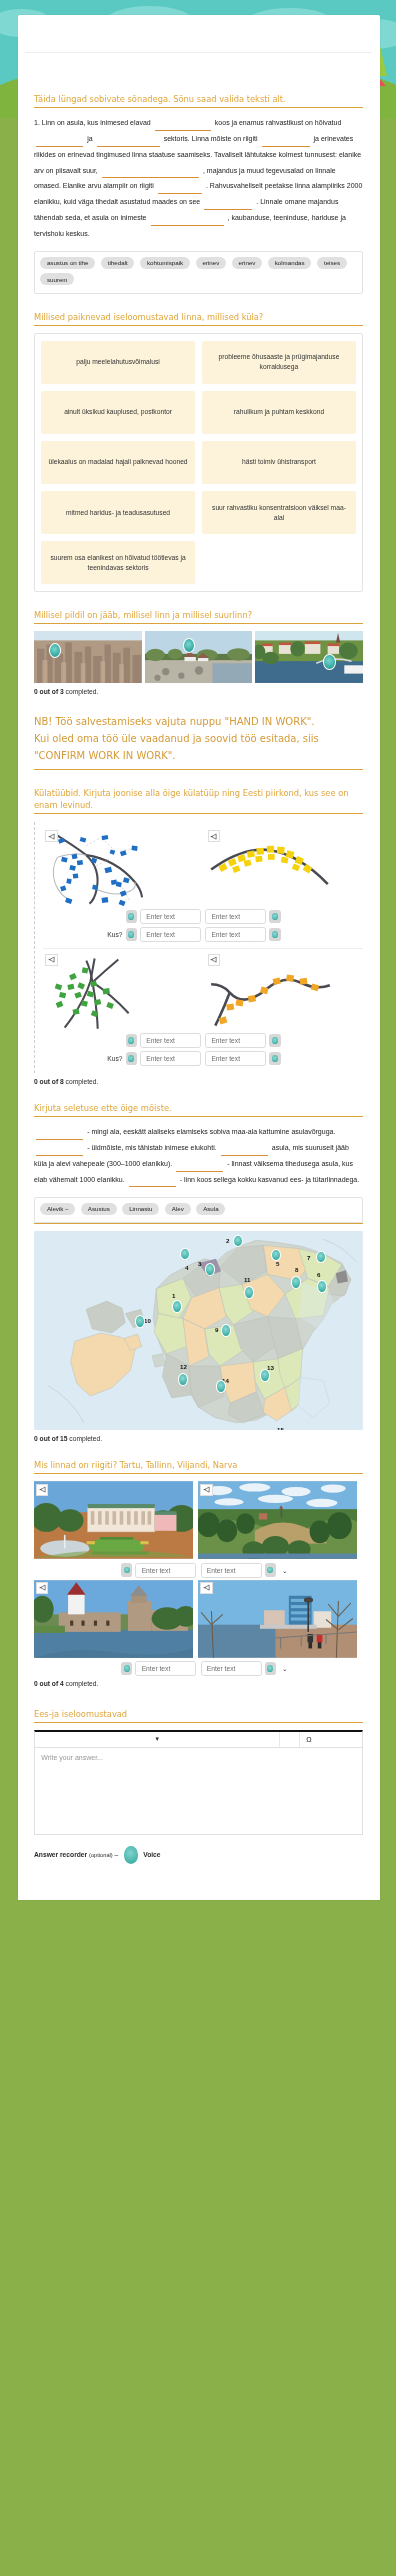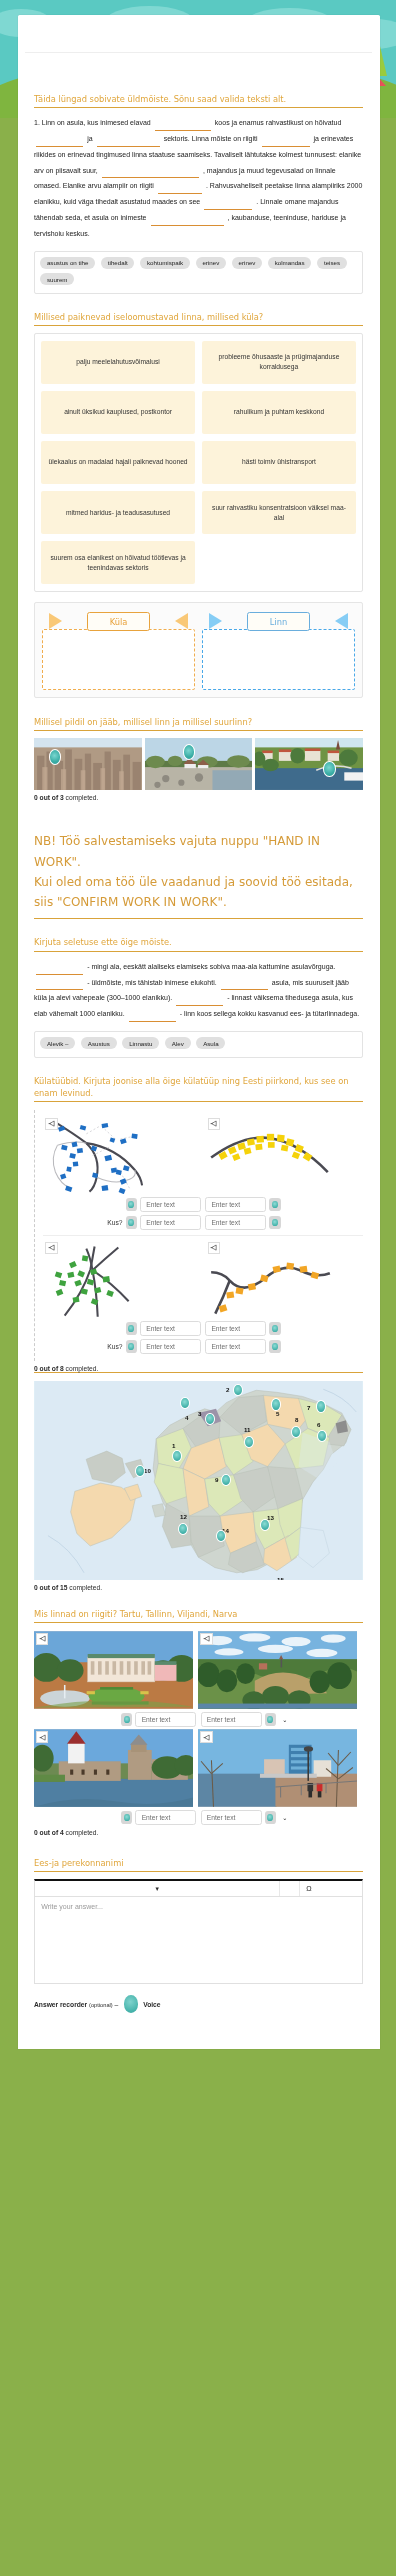--- a/index.html
+++ b/index.html
@@ -110,21 +110,21 @@
   .photorow { display:flex; gap:3.1px; margin-top:3.1px; }
   .photo { position:relative; overflow:hidden; background:#ccc; }
   .hotspot {
     position:absolute; width:12.4px; height:15.5px; border-radius:50%;
     background:radial-gradient(circle at 45% 40%, #7ad6cf 0%, #3aada5 60%, #2f9b95 100%);
     border:1px solid #ffffff; cursor:pointer;
   }
   .completed { font-size:6.7px; margin-top:4.1px; }
   .completed b { font-weight:bold; }
 
-  .notebox { font-family:"DejaVu Sans", sans-serif; color:#d59b39; font-size:12px; line-height:1.7; margin-top:30px; }
+  .notebox { font-family:"DejaVu Sans", sans-serif; color:#d59b39; font-size:10px; line-height:1.7; margin-top:18px; }
   .notebox .rule { border-bottom:0.5px solid #d9a33a; margin-top:5.2px; }
 
   
   .drawwrap { border-left:0.5px dashed #ccc; padding:6.2px 0 6.2px 8.3px; margin-top:3.1px; }
   .drawgrid { display:grid; grid-template-columns:1fr 1fr; gap:0px 5.2px; }
   .drawcell { position:relative; height:78px; }
   .zoomico {
     position:absolute; left:2.1px; top:2.1px; width:12.4px; height:12.4px; background:#fff;
     border:0.5px solid #ddd; display:flex; align-items:center; justify-content:center; cursor:pointer;
   }
@@ -243,21 +243,21 @@
   </div>
 
   <div class="card">
     <div class="card-topspacer"></div>
     <div class="card-hairline"></div>
     <div style="height:23px;"></div>
 
     <div class="card-inner">
 
       <div>
-        <div class="q-title">Täida lüngad sobivate üldmõiste. Sõnu saad valida teksti alt.</div>
+        <div class="q-title">Täida lüngad sobivate sõnadega. Sõnu saad valida teksti alt.</div>
         <div class="q-rule"></div>
         <div class="body-text">
           <span>1. Linn on asula, kus inimesed elavad</span>
           <span class="gap w1"></span>
           <span>koos ja enamus rahvastikust on hõivatud</span>
           <span class="gap w2"></span>
           <span>ja</span>
           <span class="gap w3"></span>
           <span>sektoris. Linna mõiste on riigiti</span>
           <span class="gap w4"></span>
@@ -294,38 +294,20 @@
             <div class="tile">rahulikum ja puhtam keskkond</div>
             <div class="tile tall">ülekaalus on madalad hajali paiknevad hooned</div>
             <div class="tile">hästi toimiv ühistransport</div>
             <div class="tile tall">mitmed haridus- ja teadusasutused</div>
             <div class="tile tall">suur rahvastiku konsentratsioon väiksel maa-alal</div>
             <div class="tile tall">suurem osa elanikest on hõivatud töötlevas ja teenindavas sektoris</div>
             <div></div>
           </div>
         </div>
 
-        <div class="dropwrap">
-          <div class="dropcol">
-            <div class="ribbon">
-              <span class="tailL" style="border-left:13.4px solid #f9c877;border-right:0;"></span>
-              <span class="tailR" style="border-right:13.4px solid #f9c877;border-left:0;"></span>
-              <span class="plate orange">Küla</span>
-            </div>
-            <div class="dz orange"></div>
-          </div>
-          <div class="dropcol">
-            <div class="ribbon">
-              <span class="tailL" style="border-left:13.4px solid #86cdf5;border-right:0;"></span>
-              <span class="tailR" style="border-right:13.4px solid #86cdf5;border-left:0;"></span>
-              <span class="plate blue">Linn</span>
-            </div>
-            <div class="dz blue"></div>
-          </div>
-        </div>
       </div>
 
       <div>
         <div class="q-title">Millisel pildil on jääb, millisel linn ja millisel suurlinn?</div>
         <div class="q-rule"></div>
         <div class="photorow">
           <div class="photo" style="width:109px;height:52px;background:linear-gradient(#cfe3f0 0 18%,#a08875 18% 100%);">
             <svg width="109" height="52" style="position:absolute;left:0;top:0;" viewBox="0 0 210 100">
               <rect x="0" y="0" width="210" height="20" fill="#d4e4ef"></rect>
               <rect x="0" y="18" width="210" height="82" fill="#b09a84"></rect>
@@ -419,44 +401,20 @@
         </div>
       </div>
 
       <div class="notebox">
         <div>NB! Töö salvestamiseks vajuta nuppu "HAND IN WORK".</div>
         <div>Kui oled oma töö üle vaadanud ja soovid töö esitada, siis "CONFIRM WORK IN WORK".</div>
         <div class="rule"></div>
       </div>
 
       <div>
-        <div class="q-title">Kirjuta seletuse ette õige mõiste.</div>
-        <div class="q-rule"></div>
-        <div class="body-text">
-          <span class="gap w2"></span>
-          <span>- mingi ala, eeskätt alaliseks elamiseks sobiva maa-ala kattumine asulavõrguga.</span>
-          <span class="gap w2"></span>
-          <span>- üldmõiste, mis tähistab inimese elukohti.</span>
-          <span class="gap w2"></span>
-          <span>asula, mis suuruselt jääb küla ja alevi vahepeale (300–1000 elanikku).</span>
-          <span class="gap w2"></span>
-          <span>- linnast väiksema tihedusega asula, kus elab vähemalt 1000 elanikku.</span>
-          <span class="gap w2"></span>
-          <span>- linn koos sellega kokku kasvanud ees- ja tütarlinnadega.</span>
-        </div>
-        <div class="chipbox">
-          <span class="chip">Alevik –</span>
-          <span class="chip">Asustus</span>
-          <span class="chip">Linnastu</span>
-          <span class="chip">Alev</span>
-          <span class="chip">Asula</span>
-        </div>
-      </div>
-
-      <div>
         <div class="q-title">Külatüübid. Kirjuta joonise alla õige külatüüp ning Eesti piirkond, kus see on enam levinud.</div>
         <div class="q-rule"></div>
 
         <div class="drawwrap">
           <div class="drawgrid">
 
             <div class="drawcell">
               <div class="zoomico">
                 <svg width="7.2" height="7.2" viewBox="0 0 14 14">
                     <polygon points="12,2 12,12 3,7" fill="none" stroke="#333" stroke-width="1.2"></polygon>
@@ -654,20 +612,44 @@
               <span class="mic">
                   <i></i>
                 </span>
             </div>
           </div>
         </div>
 
         <div class="completed">
           <b>0 out of 8</b>
           <span>completed.</span>
+        </div>
+      </div>
+
+      <div>
+        <div class="q-title">Kirjuta seletuse ette õige mõiste.</div>
+        <div class="q-rule"></div>
+        <div class="body-text">
+          <span class="gap w2"></span>
+          <span>- mingi ala, eeskätt alaliseks elamiseks sobiva maa-ala kattumine asulavõrguga.</span>
+          <span class="gap w2"></span>
+          <span>- üldmõiste, mis tähistab inimese elukohti.</span>
+          <span class="gap w2"></span>
+          <span>asula, mis suuruselt jääb küla ja alevi vahepeale (300–1000 elanikku).</span>
+          <span class="gap w2"></span>
+          <span>- linnast väiksema tihedusega asula, kus elab vähemalt 1000 elanikku.</span>
+          <span class="gap w2"></span>
+          <span>- linn koos sellega kokku kasvanud ees- ja tütarlinnadega.</span>
+        </div>
+        <div class="chipbox">
+          <span class="chip">Alevik –</span>
+          <span class="chip">Asustus</span>
+          <span class="chip">Linnastu</span>
+          <span class="chip">Alev</span>
+          <span class="chip">Asula</span>
         </div>
       </div>
 
       <div>
         <div class="q-rule"></div>
         <div class="mapbox">
           <div class="zoomico">
             <svg width="7.2" height="7.2" viewBox="0 0 14 14">
                 <polygon points="12,2 12,12 3,7" fill="none" stroke="#333" stroke-width="1.2"></polygon>
                 <line x1="1" y1="7" x2="5" y2="7" stroke="#333" stroke-width="1.2"></line>
@@ -969,21 +951,21 @@
           </div>
         </div>
 
         <div class="completed">
           <b>0 out of 4</b>
           <span>completed.</span>
         </div>
       </div>
 
       <div style="margin-top:20.7px;">
-        <div class="q-title">Ees-ja perekonnanimi</div>
+        <div class="q-title">Ees-ja iseloomustavad</div>
         <div class="q-rule"></div>
         <div class="ansbar">
           <div class="seg a">
             <span>▾</span>
           </div>
           <div class="seg b"></div>
           <div class="seg c">Ω</div>
         </div>
         <div class="answerarea">Write your answer...</div>
 

